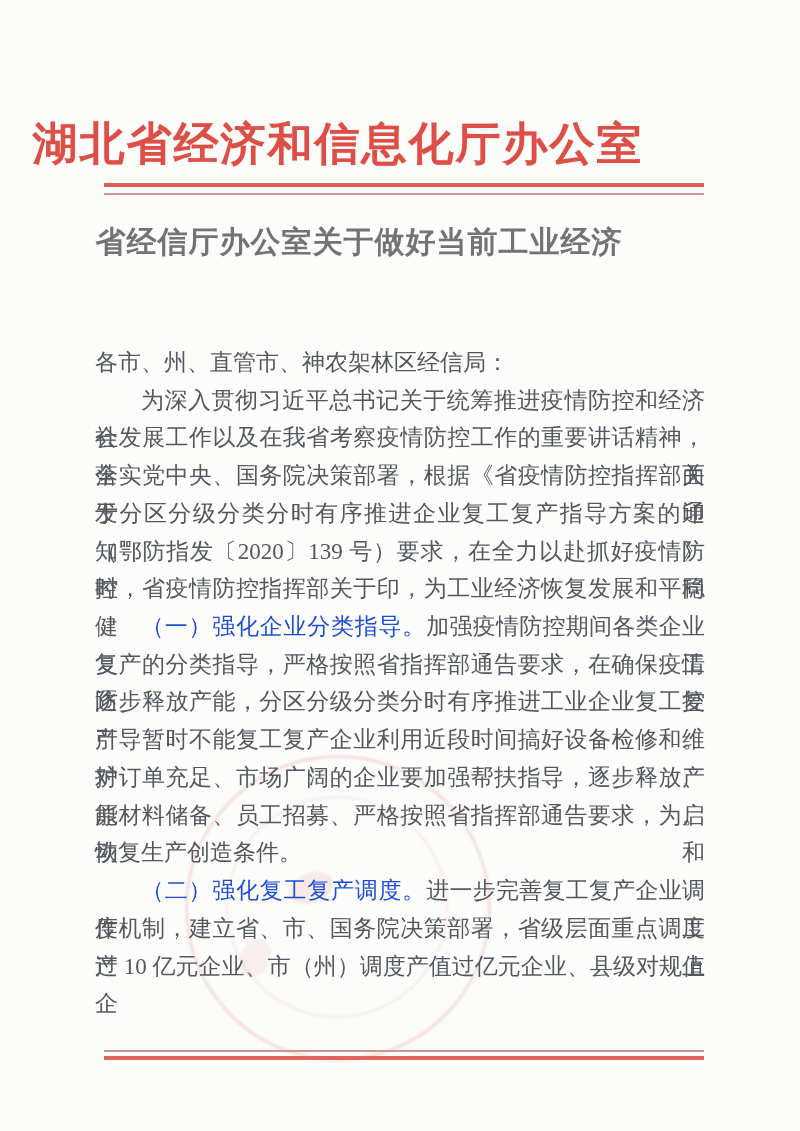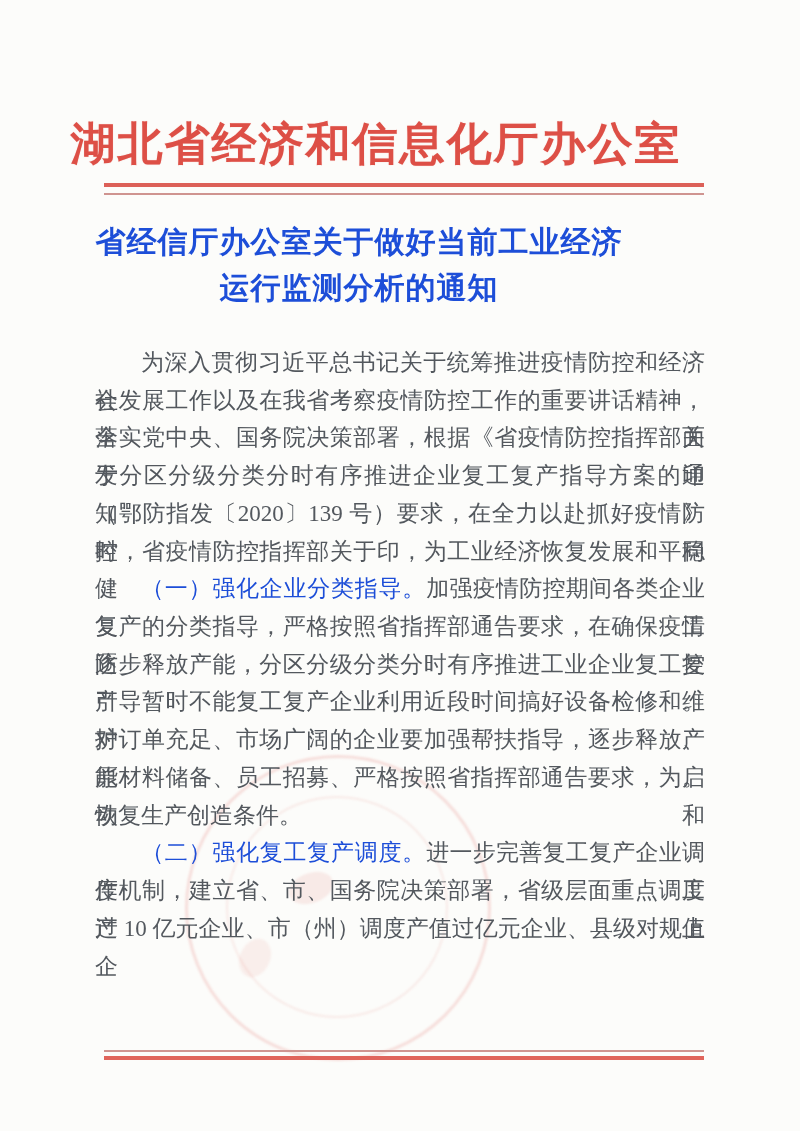--- a/index.html
+++ b/index.html
@@ -15,37 +15,36 @@
   
   .agency {
     position:absolute; left:0; top:116px; width:676px;
     text-align:center;
     font-family:"Liberation Serif","DejaVu Serif",serif;
     font-weight:700;
     font-size:45px; line-height:56px;
     letter-spacing:2px;
     color:#dd4f46;
     text-shadow:0 0 1px rgba(221,79,70,.35);
-    padding-left:38px;
   }
   .rule { position:absolute; left:104px; width:600px; }
   .rule-thick-top   { top:183px; height:4px;   background:#dc6058; }
   .rule-thin-top    { top:193px; height:1.5px; background:#cf9490; }
   .rule-thin-bottom { top:1050px; height:1.5px; background:#cf9490; }
   .rule-thick-bottom{ top:1056px; height:4px;   background:#e0645b; }
 
   
   .doc-title {
     position:absolute; left:0; top:219px; width:718px;
     text-align:center;
     font-family:"Liberation Sans","DejaVu Sans",sans-serif;
     font-weight:700;
     font-size:30px; line-height:46px;
     letter-spacing:1px;
-    color:#1d4ed8;
+    color:#737373;
   }
 
   
   .seal {
     position:absolute; left:185px; top:755px;
     width:300px; height:300px;
     border:3px solid rgba(220,80,70,.17);
     border-radius:50%;
     filter:blur(1px);
     pointer-events:none;
@@ -84,30 +83,30 @@
 
 <div class="page">
 
   <div class="agency">湖北省经济和信息化厅办公室</div>
 
   <div class="rule rule-thick-top"></div>
   <div class="rule rule-thin-top"></div>
 
   <div class="doc-title">
     <div>省经信厅办公室关于做好当前工业经济</div>
-    <div>运行监测分析的通知</div>
   </div>
 
   <div class="seal">
     <div class="seal-inner"></div>
     <div class="seal-blob1"></div>
     <div class="seal-blob2"></div>
   </div>
 
   <div class="body-text">
+    <div class="ln">各市、州、直管市、神农架林区经信局：</div>
     <div class="ln jf ind">为深入贯彻习近平总书记关于统筹推进疫情防控和经济社</div>
     <div class="ln jf">会发展工作以及在我省考察疫情防控工作的重要讲话精神，全面</div>
     <div class="ln jf">落实党中央、国务院决策部署，根据《省疫情防控指挥部关于印</div>
     <div class="ln jf">发分区分级分类分时有序推进企业复工复产指导方案的通知》</div>
     <div class="ln jf">（鄂防指发〔2020〕139 号）要求，在全力以赴抓好疫情防控同</div>
     <div class="ln jf">时，省疫情防控指挥部关于印，为工业经济恢复发展和平稳健</div>
     <div class="ln jf ind"><span class="b">（一）强化企业分类指导。</span><span>加强疫情防控期间各类企业复工</span></div>
     <div class="ln jf">复产的分类指导，严格按照省指挥部通告要求，在确保疫情防控</div>
     <div class="ln jf">逐步释放产能，分区分级分类分时有序推进工业企业复工复产。</div>
     <div class="ln jf">引导暂时不能复工复产企业利用近段时间搞好设备检修和维护、</div>

